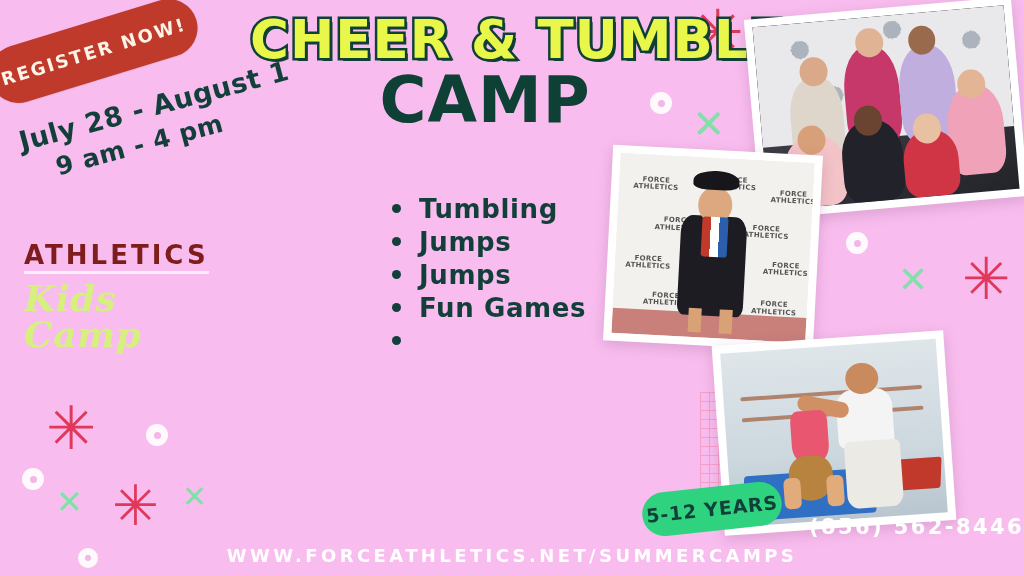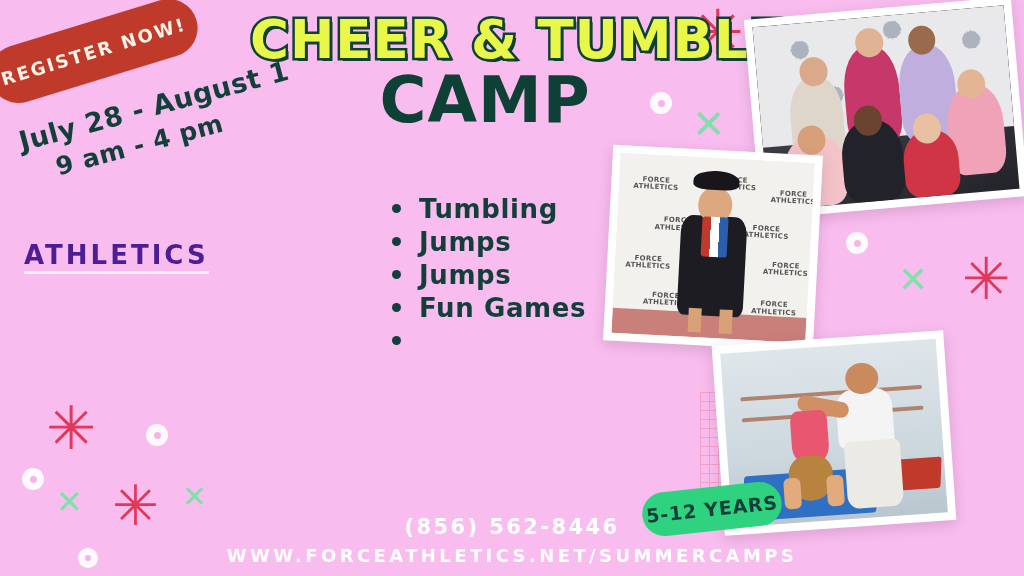--- a/index.html
+++ b/index.html
@@ -132,21 +132,21 @@
     letter-spacing:1px; line-height:1;
     font-family:"DejaVu Sans", sans-serif;
     position:relative; display:inline-block;
     text-shadow:0 0 0 #fff;
   }
   .logo-star {
     position:absolute; left:44px; top:4px;
     font-size:17px; color:#f8bdee; line-height:1;
   }
   .logo-athletics {
-    font-size:26px; font-weight:700; color:#4c1d95;
+    font-size:26px; font-weight:700; color:#7f1d1d;
     letter-spacing:3px; line-height:1; margin-top:2px;
     font-family:"DejaVu Sans", sans-serif;
     border-bottom:3px solid rgba(255,255,255,.75);
     padding-bottom:3px; display:inline-block;
   }
   .logo-kids {
     font-size:36px; font-style:italic; font-weight:700;
     color:#d6f07e; line-height:1; margin-top:6px;
     letter-spacing:.5px;
     font-family:"DejaVu Serif", serif;
@@ -231,21 +231,21 @@
   .age-badge span {
     color:#123f39; font-size:19px; font-weight:700;
     letter-spacing:.8px;
     font-family:"DejaVu Sans", sans-serif;
     white-space:nowrap;
   }
 
   
   .phone {
     position:absolute; left:0; right:0; top:515px;
-    text-align:center;
+    text-align:right;
     color:#ffffff; font-size:21px; font-weight:700;
     letter-spacing:2.4px;
     font-family:"DejaVu Sans", sans-serif;
   }
   .website {
     position:absolute; left:0; right:0; top:545px;
     text-align:center;
     color:#ffffff; font-size:18px; font-weight:700;
     letter-spacing:3.4px;
     font-family:"DejaVu Sans", sans-serif;
@@ -318,20 +318,21 @@
         <span class="bullet"></span>
         <span>Fun Games</span>
       </li>
     <li>
         <span class="bullet"></span>
       </li>
   </ul>
 
   <div class="logo-wrap">
     <div class="logo-athletics">ATHLETICS</div>
+    <div class="logo-kids">Kids Camp</div>
   </div>
 
   <div class="photo" id="photo-group">
     <div class="img">
       <div class="cfe-wall"></div>
 
       <div class="g-person" style="left:12%; top:30%; width:21%; height:48%; background:#ded6cb;"></div>
       <div class="g-person" style="left:34%; top:16%; width:22%; height:54%; background:#c7386a;"></div>
       <div class="g-person" style="left:56%; top:18%; width:22%; height:52%; background:#c0aede;"></div>
       <div class="g-person" style="left:74%; top:42%; width:22%; height:48%; background:#f0a3b8;"></div>

